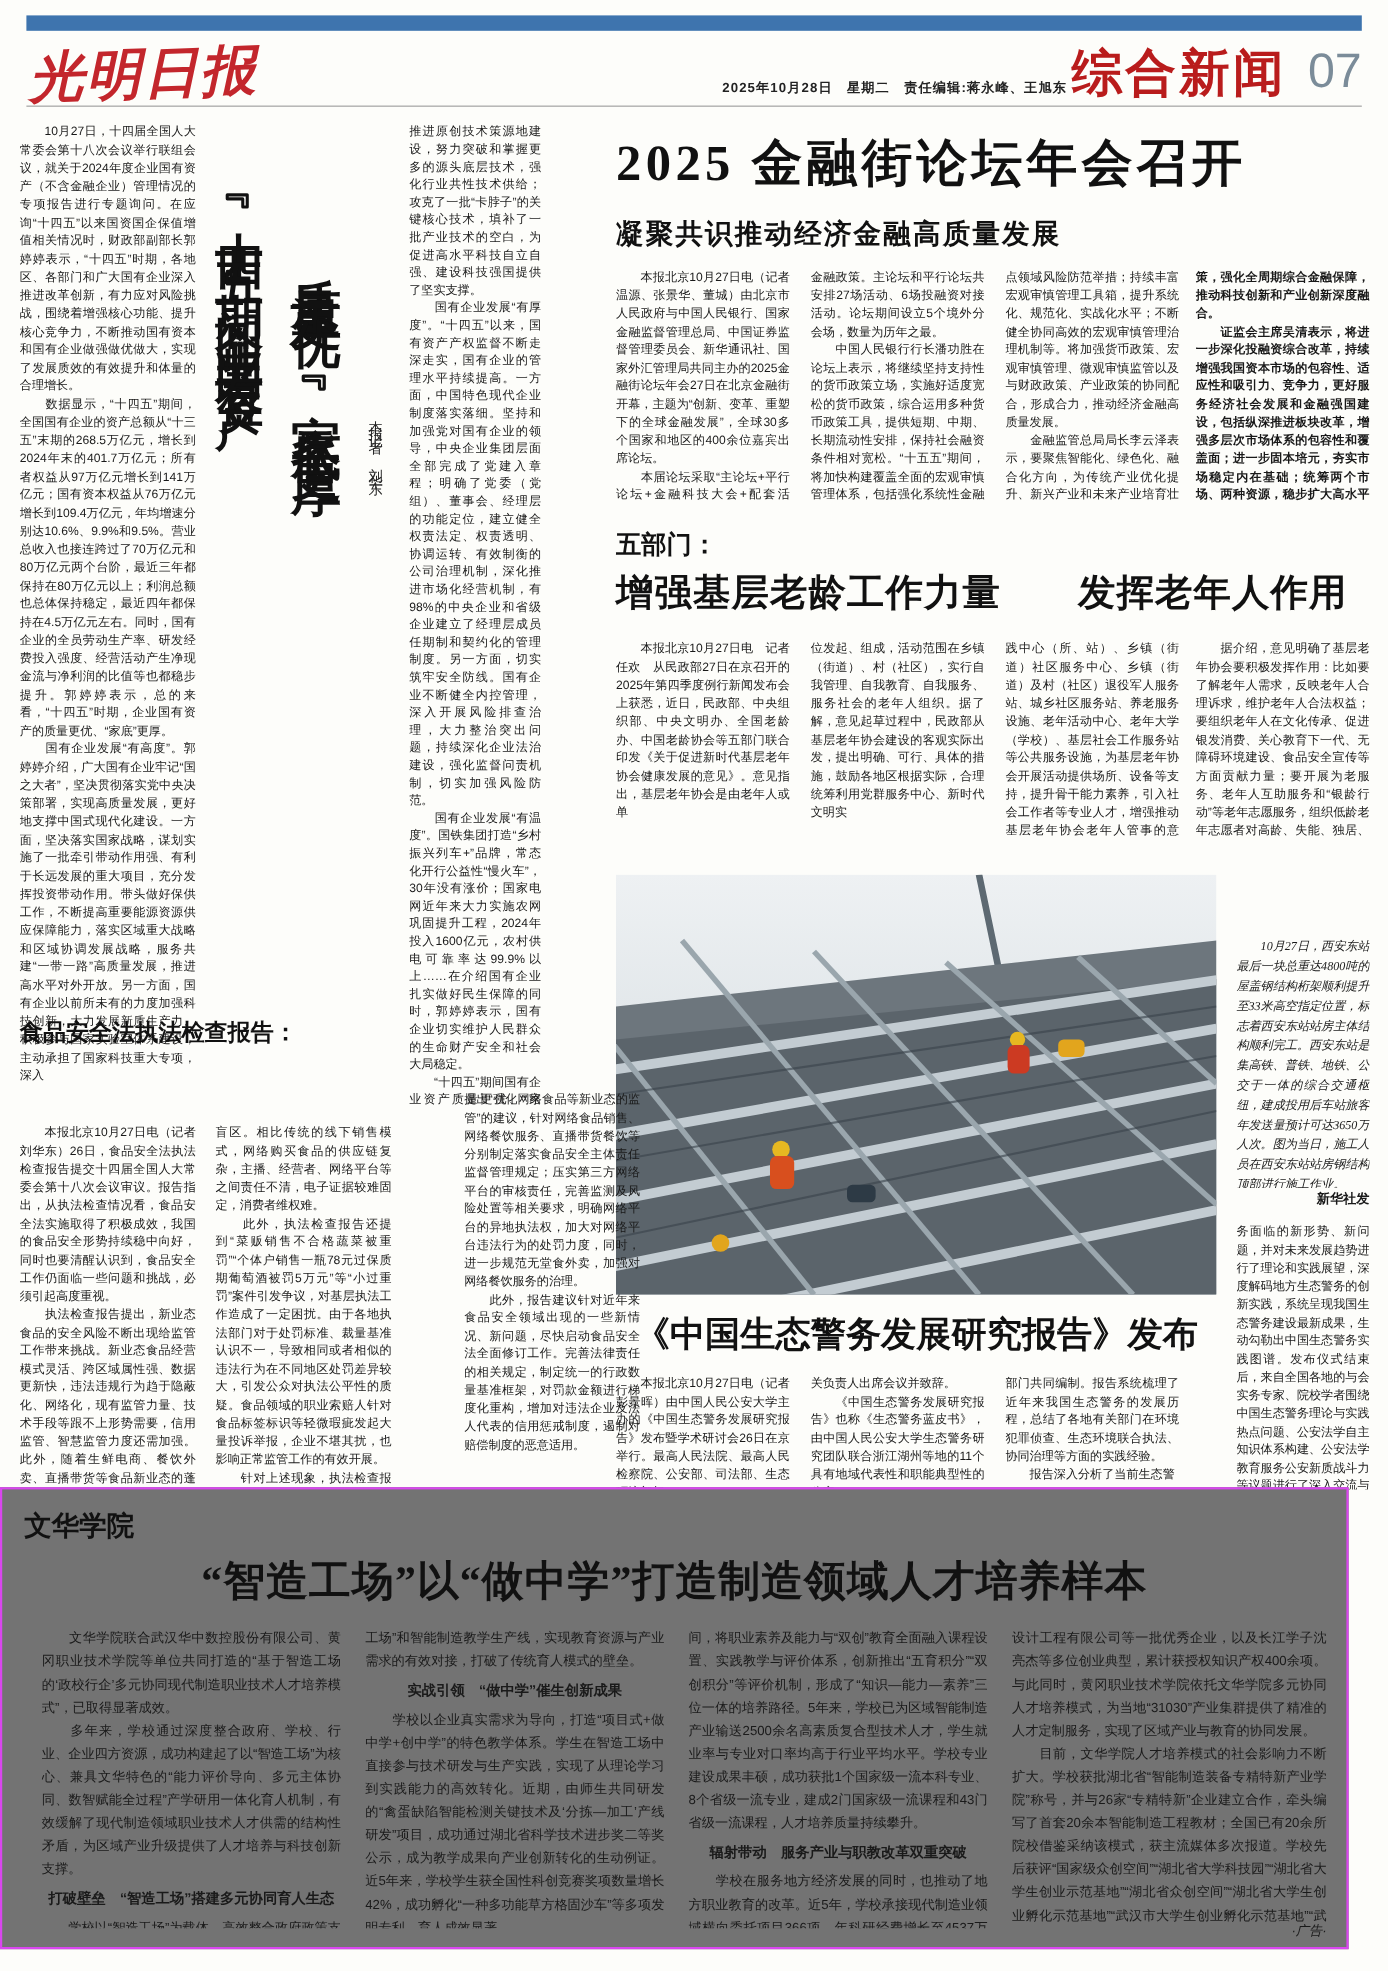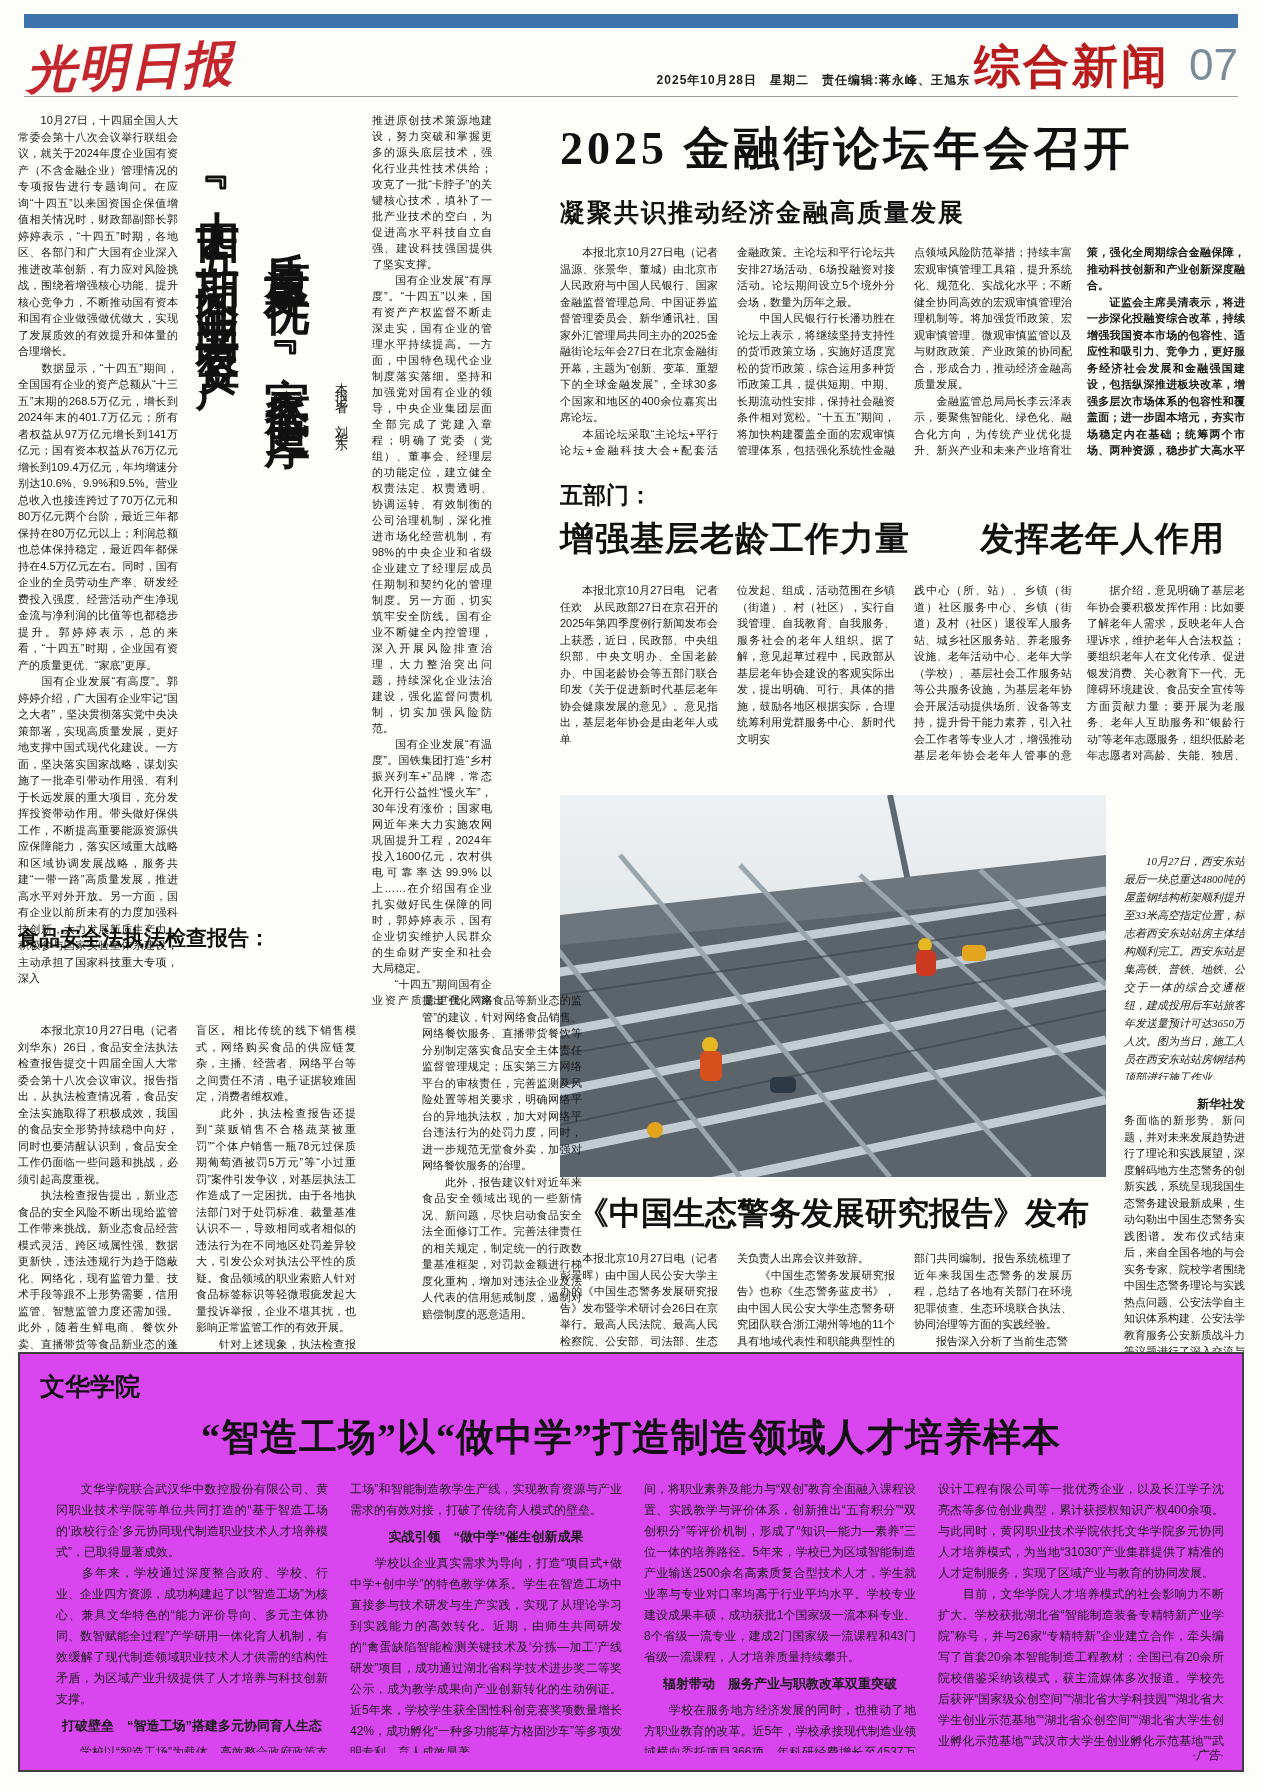--- a/index.html
+++ b/index.html
@@ -18,21 +18,21 @@
   
   .body-col{font-size:11px;line-height:16.5px;text-align:justify;white-space:pre-wrap;
         overflow:hidden;color:#191919;}
   .serif-head{font-family:"Liberation Serif",serif;font-weight:900;color:#111;}
   .sans-head{font-family:"Liberation Sans",sans-serif;font-weight:bold;color:#111;}
   .vert{writing-mode:vertical-rl;text-orientation:upright;}
   
   .photo{left:560px;top:795px;width:546px;height:382px;overflow:hidden;}
   .caption{font-family:"Liberation Serif",serif;font-style:italic;}
   
-  .adbox{left:18px;top:1352px;width:1222px;height:416px;border:2px solid #404040;background:#d946ef;}
+  .adbox{left:0;top:1352px;width:1222px;height:416px;border:2px solid #d946ef;background:#737373;}
   .ad-sec{font-weight:bold;font-family:"Liberation Sans",sans-serif;text-align:center;
         font-size:13px;margin:7px 0;white-space:pre-wrap;}
   .ad-p{font-size:12px;line-height:21px;text-align:justify;white-space:pre-wrap;margin:0;}
   .ad-col{position:absolute;top:125px;height:274px;overflow:hidden;}
 </style>
 </head>
 <body>
 
 <div id="page">
 
@@ -114,21 +114,21 @@
         <circle cx="365" cy="150" r="7" fill="#e6b821"></circle>
         <rect x="356" y="155" width="20" height="26" rx="6" fill="#cc3a22"></rect>
         <rect x="402" y="150" width="24" height="16" rx="5" fill="#e2a51d"></rect>
         <rect x="210" y="282" width="26" height="16" rx="5" fill="#2d3a45"></rect>
         <circle cx="95" cy="335" r="8" fill="#e2a51d"></circle>
       </g>
     </svg>
   </div>
 
   <div class="abs body-col caption" style="left:1124px;top:852px;width:121px;height:228px;line-height:18px;">　　10月27日，西安东站最后一块总重达4800吨的屋盖钢结构桁架顺利提升至33米高空指定位置，标志着西安东站站房主体结构顺利完工。西安东站是集高铁、普铁、地铁、公交于一体的综合交通枢纽，建成投用后车站旅客年发送量预计可达3650万人次。图为当日，施工人员在西安东站站房钢结构顶部进行施工作业。</div>
-  <div class="abs" style="left:1124px;top:1082px;width:121px;font-size:12px;font-weight:bold;text-align:right;margin-top:14px;">新华社发</div>
+  <div class="abs" style="left:1124px;top:1082px;width:121px;font-size:12px;font-weight:bold;text-align:right;">新华社发</div>
 
   <div class="abs serif-head" style="left:560px;top:1192px;width:546px;font-size:32px;text-align:center;">《中国生态警务发展研究报告》发布</div>
   <div class="abs body-col" style="left:560px;top:1250px;width:158px;height:104px;">　　本报北京10月27日电（记者彭景晖）由中国人民公安大学主办的《中国生态警务发展研究报告》发布暨学术研讨会26日在京举行。最高人民法院、最高人民检察院、公安部、司法部、生态环境部相</div>
   <div class="abs body-col" style="left:737px;top:1250px;width:158px;height:104px;">关负责人出席会议并致辞。
 　　《中国生态警务发展研究报告》也称《生态警务蓝皮书》，由中国人民公安大学生态警务研究团队联合浙江湖州等地的11个具有地域代表性和职能典型性的公安</div>
   <div class="abs body-col" style="left:914px;top:1250px;width:158px;height:104px;">部门共同编制。报告系统梳理了近年来我国生态警务的发展历程，总结了各地有关部门在环境犯罪侦查、生态环境联合执法、协同治理等方面的实践经验。
 　　报告深入分析了当前生态警</div>
   <div class="abs body-col" style="left:1124px;top:1112px;width:121px;height:242px;line-height:16.5px;">务面临的新形势、新问题，并对未来发展趋势进行了理论和实践展望，深度解码地方生态警务的创新实践，系统呈现我国生态警务建设最新成果，生动勾勒出中国生态警务实践图谱。发布仪式结束后，来自全国各地的与会实务专家、院校学者围绕中国生态警务理论与实践热点问题、公安法学自主知识体系构建、公安法学教育服务公安新质战斗力等议题进行了深入交流与学术研讨。</div>
 
   <div class="abs sans-head" style="left:18px;top:924px;font-size:21px;">食品安全法执法检查报告：</div>

